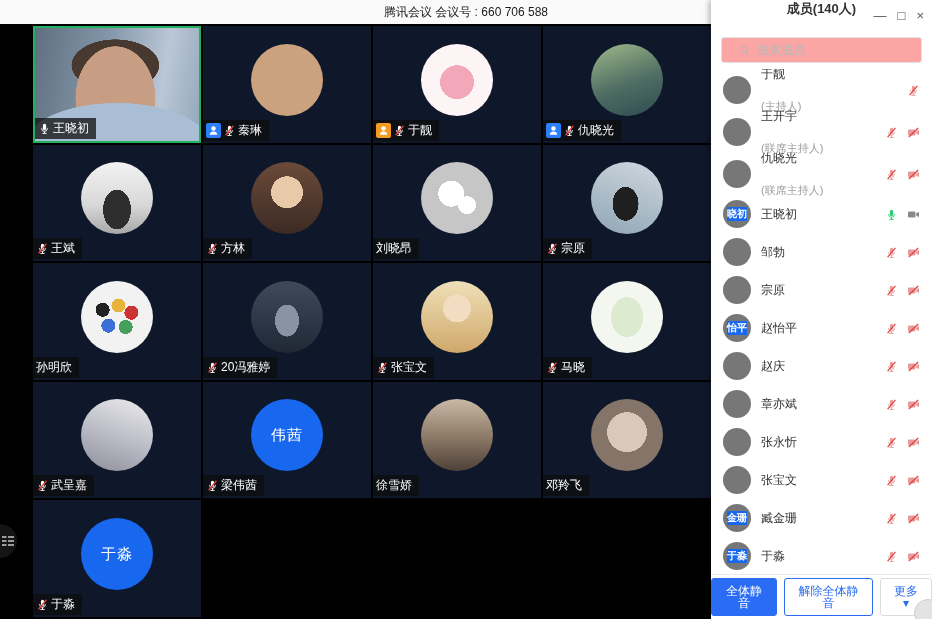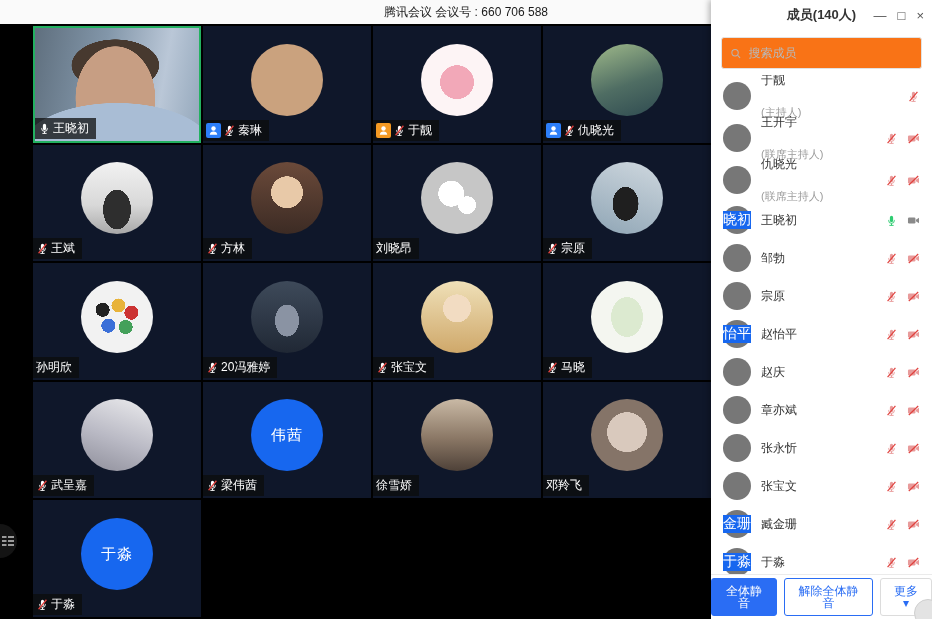--- a/index.html
+++ b/index.html
@@ -62,37 +62,37 @@
   .av-light{background:radial-gradient(ellipse 12px 18px at 50% 58%,#f6ecd9 0 99%,transparent 100%),linear-gradient(180deg,#e8d9c4,#c9b79a);}
   .av-text{background:#1767ef;}
   
   .side-toggle{position:absolute;left:0;top:500px;width:17px;height:34px;background:#141414;
                border-radius:0 17px 17px 0;display:flex;align-items:center;justify-content:flex-start;
                padding-left:2px;box-sizing:border-box;}
   .side-toggle svg{width:12px;height:12px;}
   
   .panel{position:absolute;right:0;top:0;width:221px;height:619px;background:#fff;z-index:3;
          box-shadow:-2px 0 6px rgba(0,0,0,.28);display:flex;flex-direction:column;box-sizing:border-box;}
-  .phead{height:30px;position:relative;display:flex;align-items:center;justify-content:center;flex:none;}
+  .phead{height:30px;position:relative;display:flex;justify-content:center;flex:none;}
   .ptitle{font-size:13px;color:#333;font-weight:bold;}
   .wctrl{position:absolute;right:8px;top:0;height:30px;display:flex;gap:11px;align-items:center;
          color:#555;font-size:13px;}
   .wctrl span{cursor:default;line-height:1;}
   .search-wrap{padding:7px 10px 6px;flex:none;}
-  .searchbox{height:32px;border:1px solid #e2e2e2;border-radius:3px;display:flex;align-items:center;
-             padding:0 8px;gap:5px;background:#f97316;box-sizing:border-box;}
+  .searchbox{height:26px;border:1px solid #e2e2e2;border-radius:3px;display:flex;align-items:center;
+             padding:0 17px;gap:5px;background:#fca5a5;box-sizing:border-box;}
   .searchbox input{border:none;outline:none;font-size:12px;color:#333;width:100%;background:transparent;
                    font-family:inherit;}
   .searchbox input::placeholder{color:#b8b8b8;}
   .mlist{flex:1;overflow:hidden;}
   .mrow{display:flex;align-items:center;padding:4px 12px;gap:10px;height:30px;}
   .mrow.has-role{height:34px;}
   .mavatar{width:28px;height:28px;border-radius:50%;flex:none;display:flex;align-items:center;
            justify-content:center;background:#777;}
-  .mavatar .av-text{font-size:14px;color:#fff;}
+  .mavatar .av-text{font-size:10px;color:#fff;font-weight:bold;}
   .minfo{flex:1;min-width:0;}
   .mname{font-size:12px;color:#333;white-space:nowrap;overflow:hidden;}
   .mrole{font-size:11px;color:#9b9b9b;margin-top:16px;}
   .micons{display:flex;gap:9px;align-items:center;flex:none;}
   .micons svg{width:13px;height:13px;display:block;}
   .mic-i{color:#e89b9b;} .mic-i .slash{stroke:#e0433f;}
   .mic-i.on{color:#2ecc71;} .mic-i.on .slash{display:none;}
   .cam-i{color:#e89b9b;} .cam-i .slash{stroke:#e0433f;}
   .cam-i.on{color:#8a8a8a;} .cam-i.on .slash{display:none;}
   .pfoot{height:44px;border-top:1px solid #ebebeb;display:flex;align-items:center;

